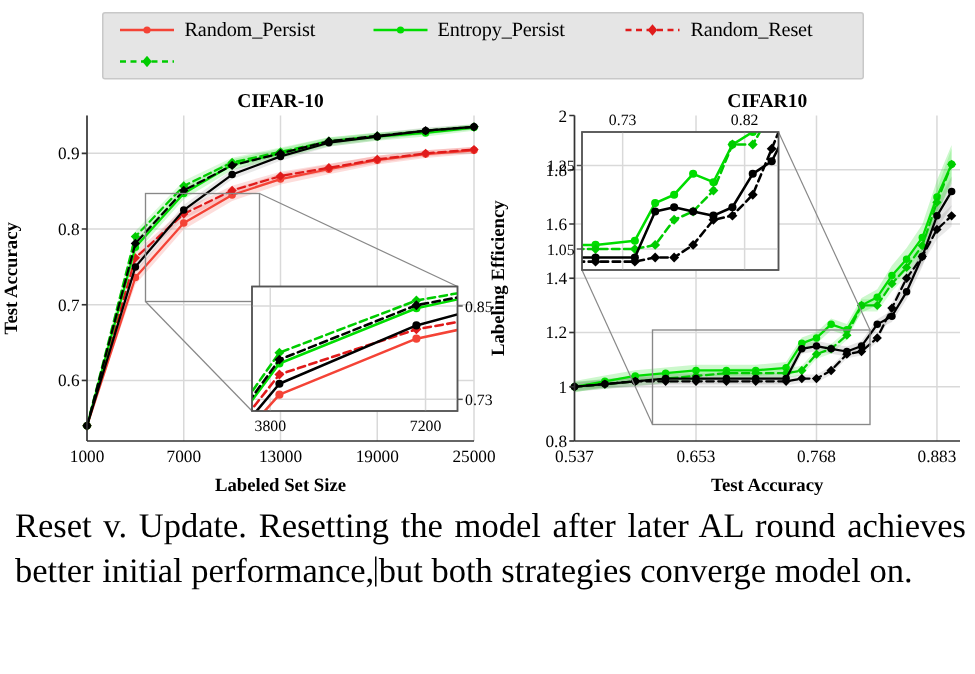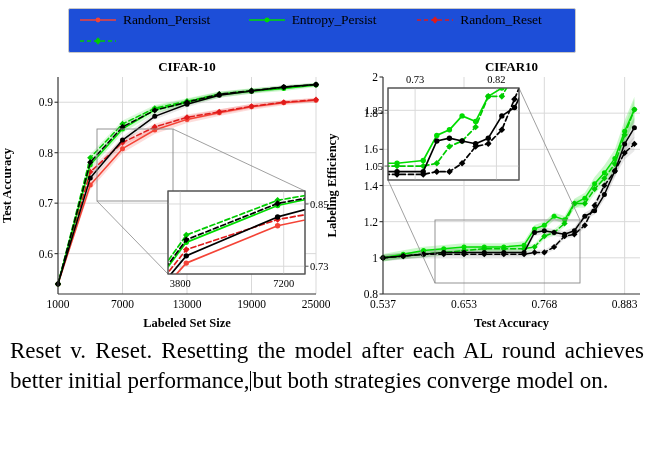--- a/index.html
+++ b/index.html
@@ -2,21 +2,21 @@
 <html><head>
 <meta charset="utf-8">
 <style>
   html,body{margin:0;padding:0;background:#ffffff;}
   body{width:650px;height:449px;font-family:"Liberation Serif",serif;color:#000;overflow:hidden;}
   #page{position:relative;width:650px;height:449px;}
 
   
   #legend-box{
     position:absolute;left:68px;top:8px;width:508px;height:45px;
-    border:1px solid #c8c8c8;border-radius:2px;background:#1d4ed8;
+    border:1px solid #c8c8c8;border-radius:2px;background:#e5e5e5;
     display:grid;grid-template-columns:1fr 1fr 1fr;
     grid-template-rows:1fr 1fr;align-items:center;
     padding:0;box-sizing:border-box;
   }
   .legend-entry{display:flex;align-items:center;gap:6px;padding-left:10px;}
   .legend-entry .lg-label{font-size:13.5px;font-family:"Liberation Serif",serif;white-space:nowrap;letter-spacing:-0.1px;}
   .lg-swatch{width:38px;height:12px;flex:0 0 38px;}
 
   
   .chart-svg{position:absolute;top:0;left:0;}
@@ -410,16 +410,16 @@
         <text x="90.10344827586209" y="28" text-anchor="middle" class="tick-lbl-sm">0.73</text>
         <text x="171.41379310344826" y="28" text-anchor="middle" class="tick-lbl-sm">0.82</text>
         <text x="58" y="115.06060606060605" text-anchor="end" class="tick-lbl-sm">1.05</text>
         <line x1="59.5" y1="111.06060606060605" x2="63" y2="111.06060606060605" stroke="#555" stroke-width="1"></line>
         <text x="58" y="59.30303030303031" text-anchor="end" class="tick-lbl-sm">1.25</text>
         <line x1="59.5" y1="55.30303030303031" x2="63" y2="55.30303030303031" stroke="#555" stroke-width="1"></line>
       </svg>
     </div>
 
   <div id="caption">
-    <span>Reset v. Reset. Resetting the model after each AL round achieves better initial perfor­mance,</span><span class="cursor"></span><span>but both strategies converge model on.</span>
+    <span>Reset v. Update. Resetting the model after later AL round achieves better initial perfor­mance,</span><span class="cursor"></span><span>but both strategies converge model on.</span>
   </div>
 
 </div>
 
 </body></html>

